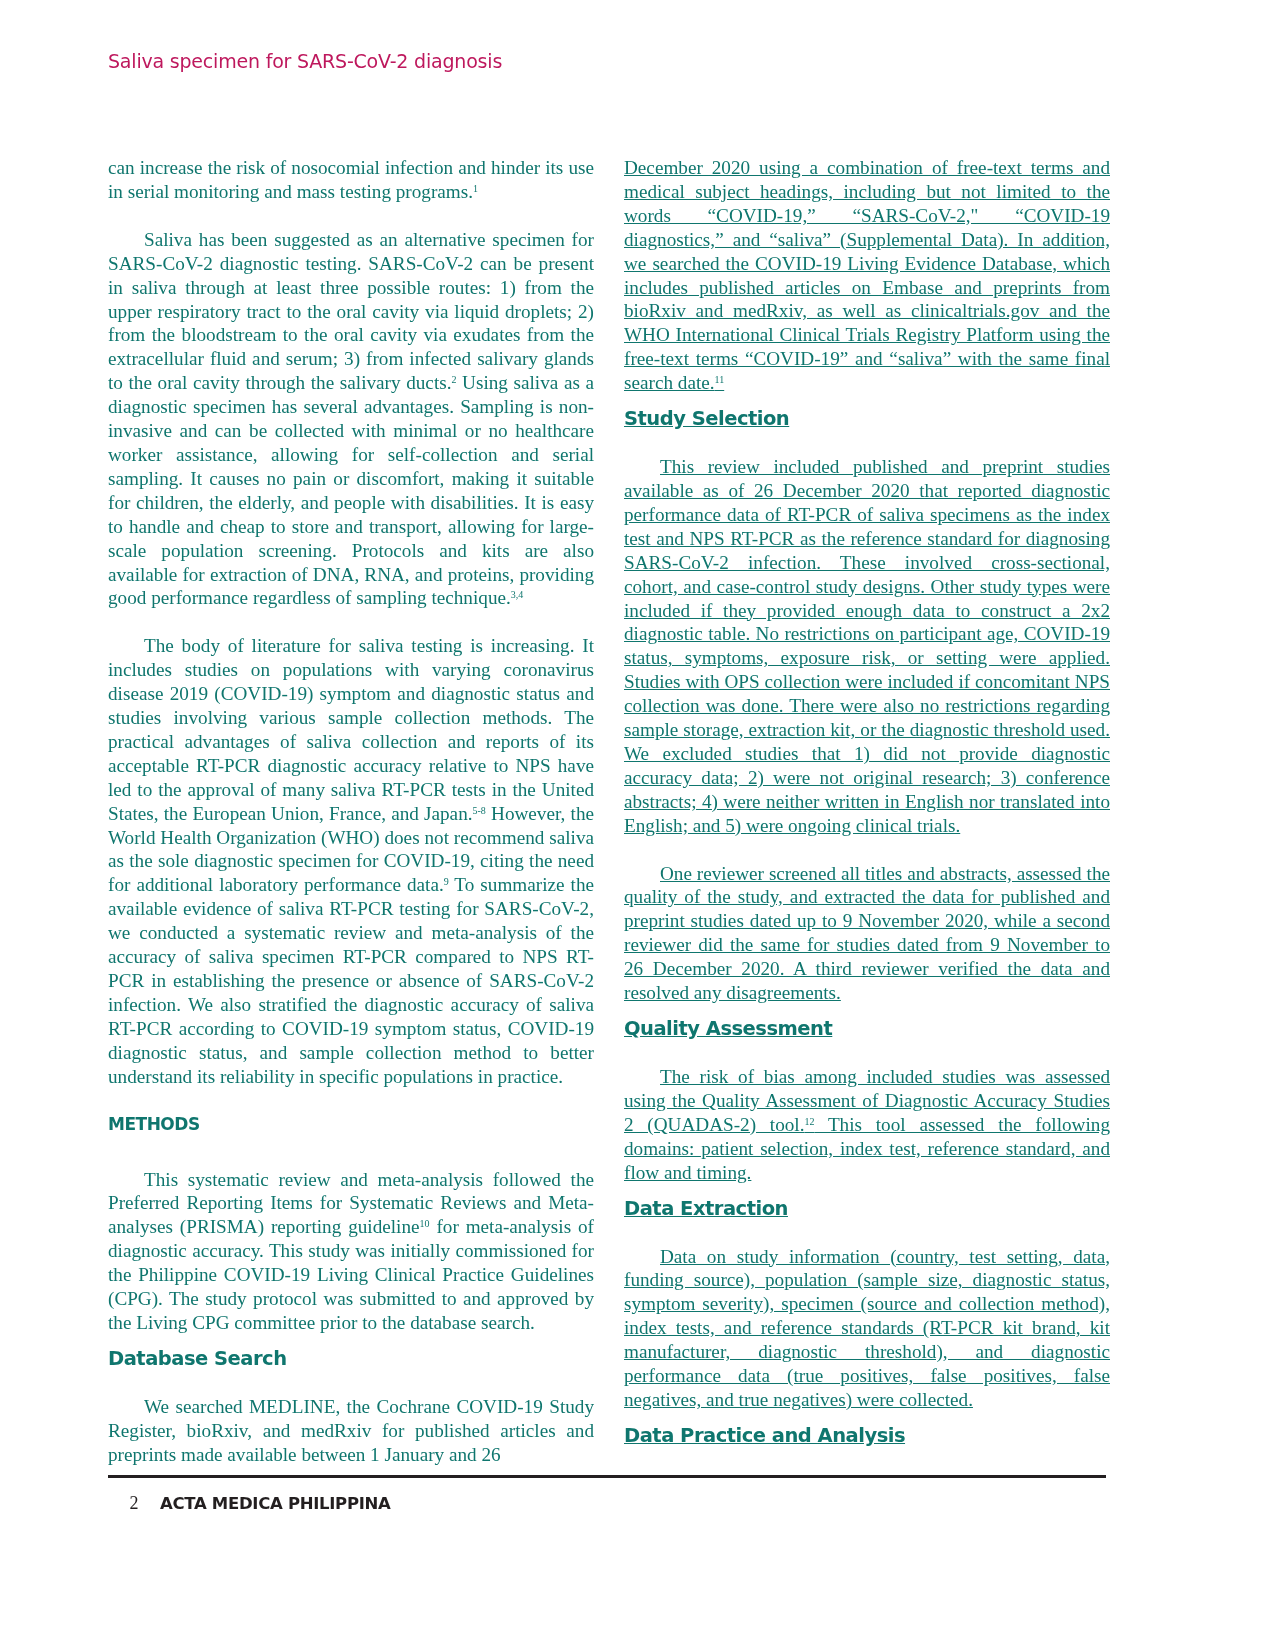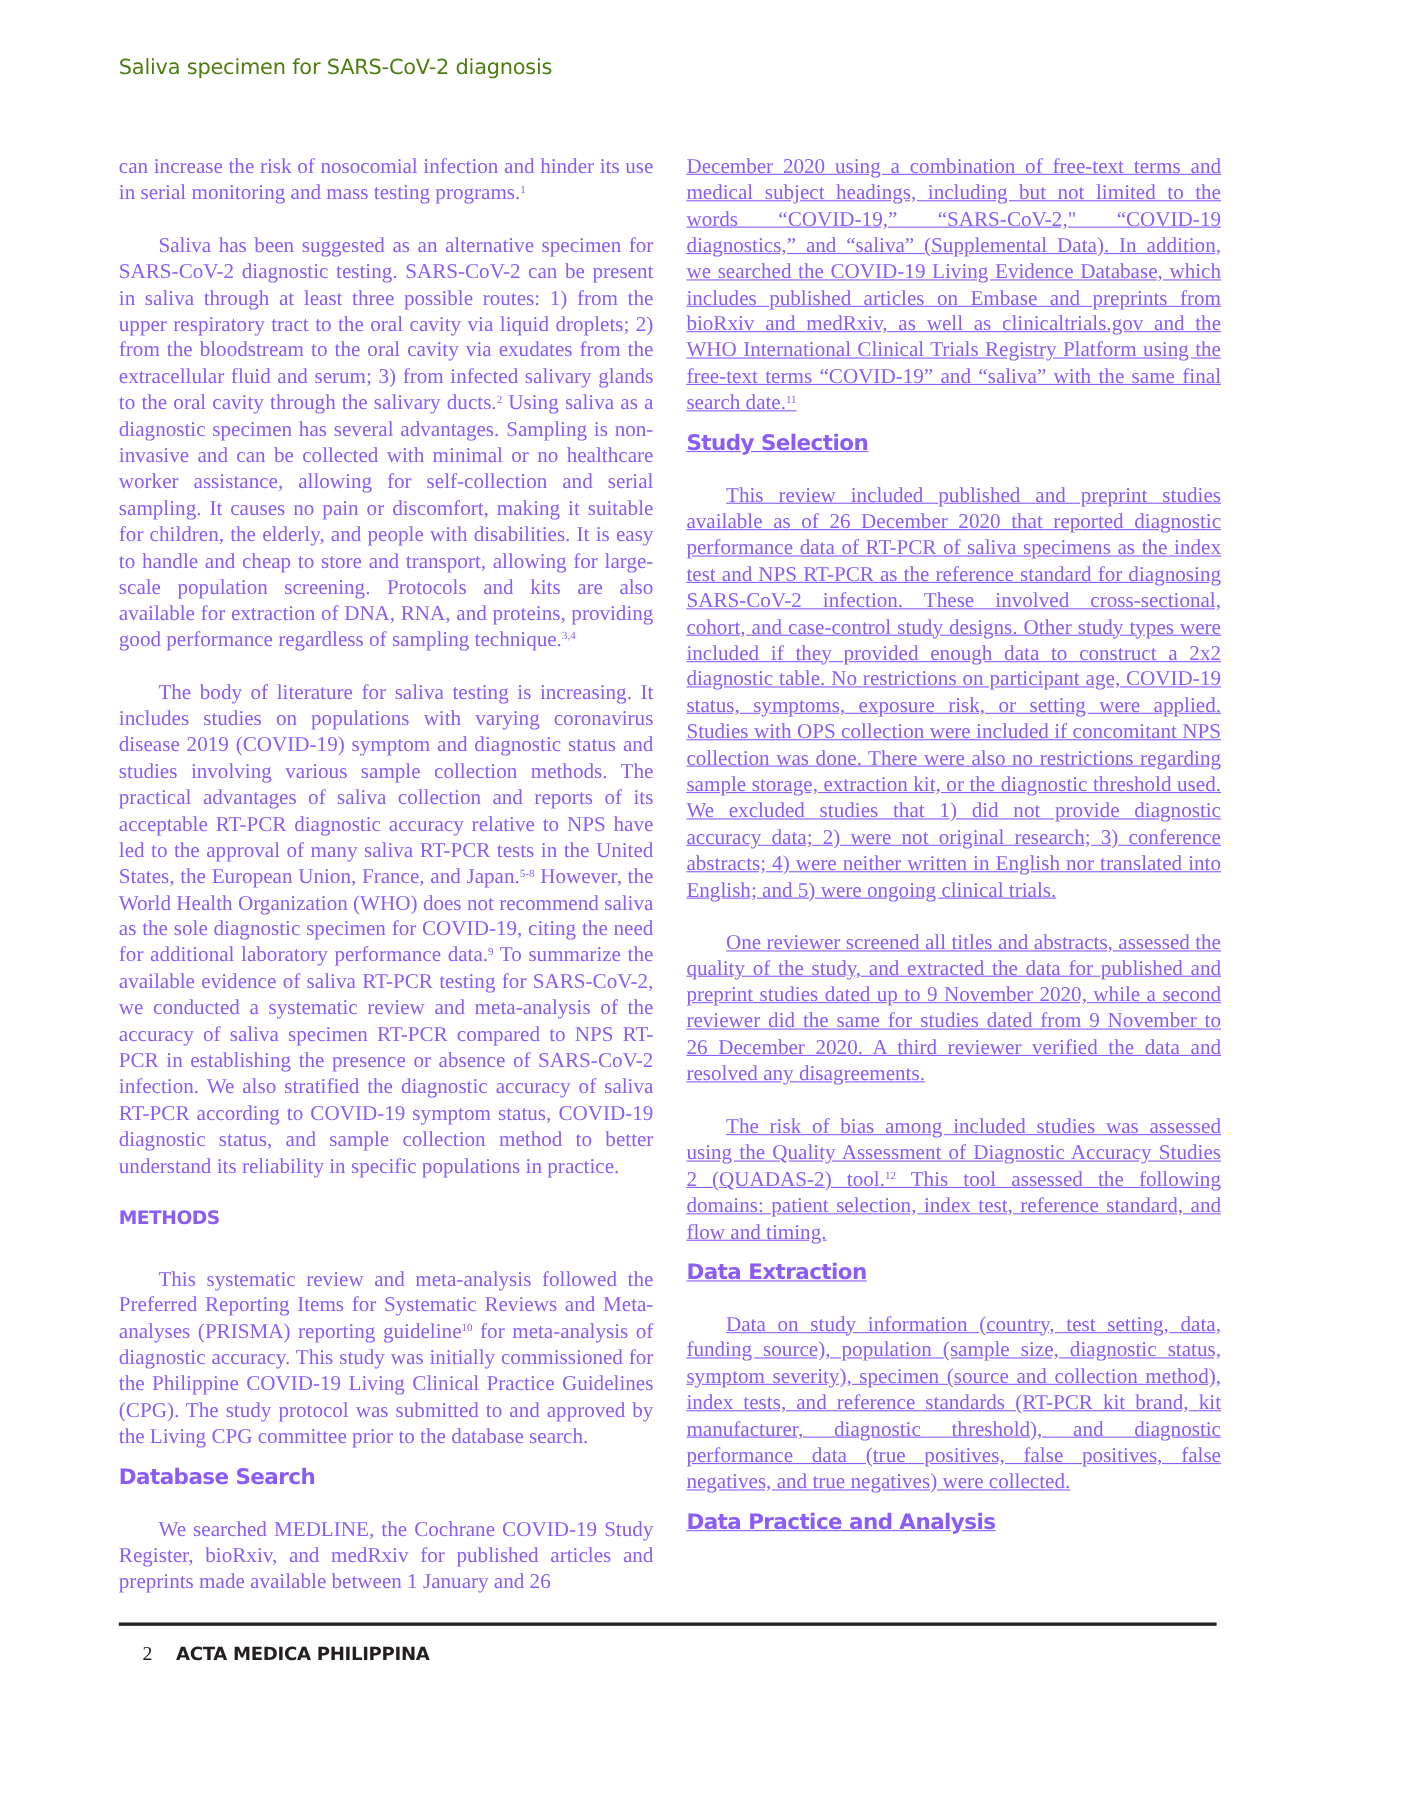--- a/index.html
+++ b/index.html
@@ -1,18 +1,18 @@
 <!DOCTYPE html>
 <html><head>
 <meta charset="utf-8">
 <style>
   html, body { margin:0; padding:0; background:#ffffff; }
   body { width:1275px; height:1650px; position:relative; overflow:hidden; color:#231f20; }
-  .running-head { position:absolute; left:108px; top:50px; font-family:"DejaVu Sans","Liberation Sans",sans-serif; font-size:19px; color:#4d7c0f; letter-spacing:-0.2px; }
-  .col { position:absolute; top:140px; width:486px; font-family:"Liberation Serif","DejaVu Serif",serif; font-size:19.2px; line-height:23.9px; color:#8b5cf6; }
+  .running-head { position:absolute; left:108px; top:50px; font-family:"DejaVu Sans","Liberation Sans",sans-serif; font-size:19px; color:#be185d; letter-spacing:-0.2px; }
+  .col { position:absolute; top:156px; width:486px; font-family:"Liberation Serif","DejaVu Serif",serif; font-size:19.2px; line-height:23.9px; color:#0f766e; }
   .col.left { left:108px; }
   .col.right { left:624px;text-decoration:underline; }
   .col p { margin:0; text-align:justify; hyphens:manual; }
   .col p.indent { text-indent:36px;margin-top:24px; }
   .col p.cont { text-indent:0; }
   sup { font-size:10px; line-height:0; vertical-align:6px; }
   h2.major { font-family:"DejaVu Sans","Liberation Sans",sans-serif; font-weight:bold; font-size:17px; margin:22px 0 31px 0; letter-spacing:-0.5px; line-height:26px; }
   h3.sub { font-family:"DejaVu Sans","Liberation Sans",sans-serif; font-weight:bold; font-size:19.5px; margin:12px 0 0 0; line-height:24px; letter-spacing:-0.5px; }
   .footer-rule { position:absolute; left:108px; top:1475px; width:998px; height:3px; background:#231f20; }
   .footer { position:absolute; left:108px; top:1493px; font-size:17px;text-align:center; }
@@ -36,20 +36,21 @@
   <p class="indent">We searched MEDLINE, the Cochrane COVID-19 Study Register, bioRxiv, and medRxiv for published articles and preprints made available between 1 January and 26</p>
 </div>
 
 <div class="col right">
   <p class="cont"><span>December 2020 using a combination of free-text terms and medical subject headings, including but not limited to the words “COVID-19,” “SARS-CoV-2," “COVID-19 diagnostics,” and “saliva” (Supplemental Data). In addition, we searched the COVID-19 Living Evidence Database, which includes published articles on Embase and preprints from bioRxiv and medRxiv, as well as clinicaltrials.gov and the WHO International Clinical Trials Registry Platform using the free-text terms “COVID-19” and “saliva” with the same final search date.</span><sup>11</sup></p>
 
   <h3 class="sub">Study Selection</h3>
   <p class="indent">This review included published and preprint studies available as of 26 December 2020 that reported diagnostic performance data of RT-PCR of saliva specimens as the index test and NPS RT-PCR as the reference standard for diagnosing SARS-CoV-2 infection. These involved cross-sectional, cohort, and case-control study designs. Other study types were included if they provided enough data to construct a 2x2 diagnostic table. No restrictions on participant age, COVID-19 status, symptoms, exposure risk, or setting were applied. Studies with OPS collection were included if concomitant NPS collection was done. There were also no restrictions regarding sample storage, extraction kit, or the diagnostic threshold used. We excluded studies that 1) did not provide diagnostic accuracy data; 2) were not original research; 3) conference abstracts; 4) were neither written in English nor translated into English; and 5) were ongoing clinical trials.</p>
   <p class="indent">One reviewer screened all titles and abstracts, assessed the quality of the study, and extracted the data for published and preprint studies dated up to 9 November 2020, while a second reviewer did the same for studies dated from 9 November to 26 December 2020. A third reviewer verified the data and resolved any disagreements.</p>
 
+  <h3 class="sub">Quality Assessment</h3>
   <p class="indent"><span>The risk of bias among included studies was assessed using the Quality Assessment of Diagnostic Accuracy Studies 2 (QUADAS-2) tool.</span><sup>12</sup><span> This tool assessed the following domains: patient selection, index test, reference standard, and flow and timing.</span></p>
 
   <h3 class="sub">Data Extraction</h3>
   <p class="indent">Data on study information (country, test setting, data, funding source), population (sample size, diagnostic status, symptom severity), specimen (source and collection method), index tests, and reference standards (RT-PCR kit brand, kit manufacturer, diagnostic threshold), and diagnostic performance data (true positives, false positives, false negatives, and true negatives) were collected.</p>
 
   <h3 class="sub">Data Practice and Analysis</h3>
 </div>
 
 <div class="footer-rule"></div>
 <div class="footer">

